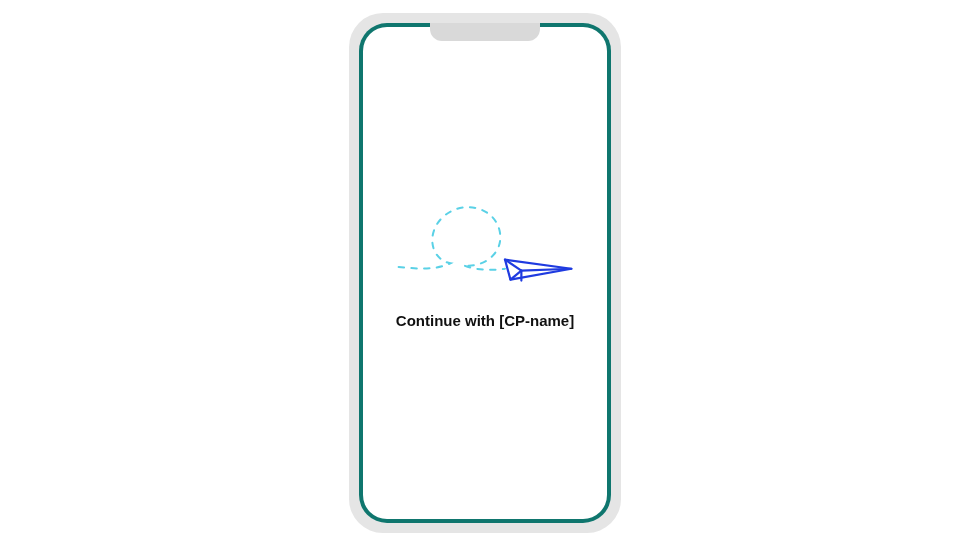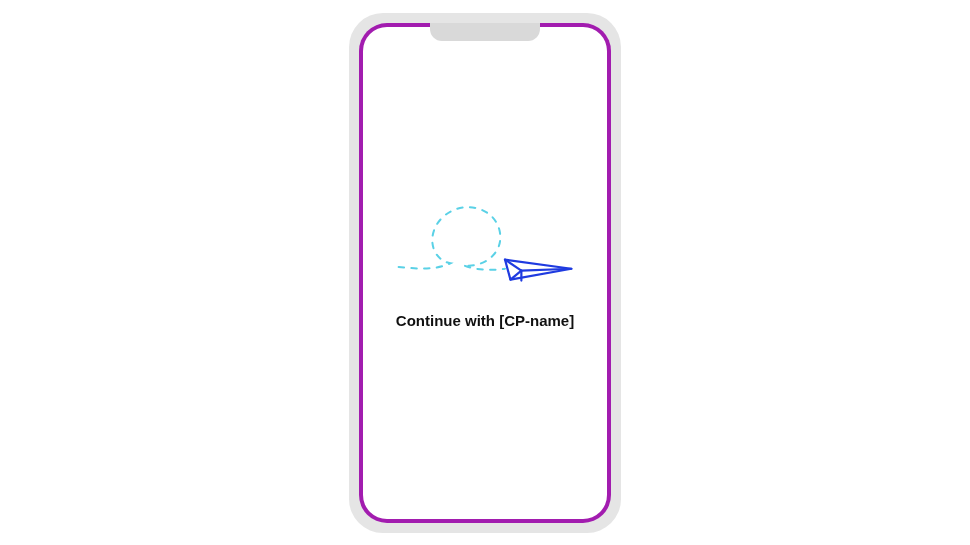--- a/index.html
+++ b/index.html
@@ -23,21 +23,21 @@
       height: 520px;
       background: #e5e5e5;
       border-radius: 34px;
       padding: 10px;
       position: relative;
     }
 
     .phone-bezel {
       width: 100%;
       height: 100%;
-      background: #a21caf;
+      background: #0f766e;
       border-radius: 28px;
       padding: 4px;
       position: relative;
     }
 
     .phone-screen {
       width: 100%;
       height: 100%;
       background: #ffffff;
       border-radius: 24px;

